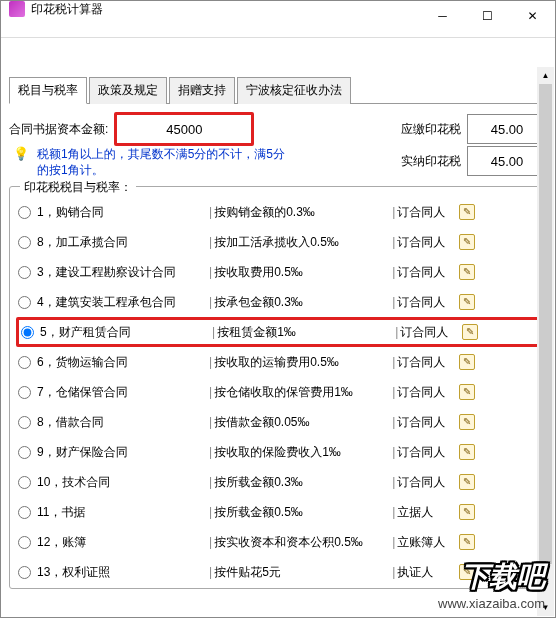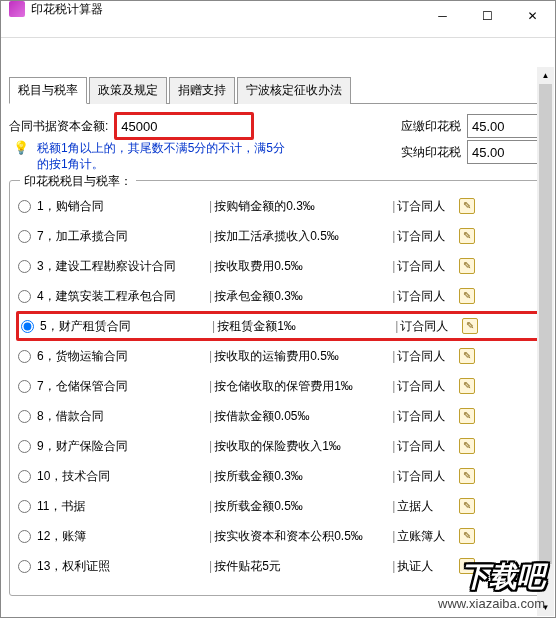--- a/index.html
+++ b/index.html
@@ -9,28 +9,28 @@
     .app-icon { width: 16px; height: 16px; background: linear-gradient(135deg, #c030c0, #e070e0); margin-right: 6px; border-radius: 2px; }
     .title { flex: 1; font-size: 12px; }
     .winbtns { display: flex; height: 30px; }
     .winbtn { width: 45px; height: 30px; display: flex; align-items: center; justify-content: center; font-family: Arial; cursor: pointer; }
     .content { padding: 6px 8px; }
     .tabs { display: flex; border-bottom: 1px solid #999; margin-bottom: 8px; margin-top: 32px; }
     .tab { padding: 4px 8px; border: 1px solid #999; border-bottom: none; margin-right: 2px; background: #f0f0f0; cursor: pointer; position: relative; top: 1px; font-size: 12px; }
     .tab.active { background: #fff; border-bottom: 1px solid #fff; }
     .amount-row { display: flex; align-items: center; margin-bottom: 0; gap: 4px; }
     .label { font-size: 12px; margin-right: 2px; white-space: nowrap; }
-    .input-box { border: 1px solid #888; height: 24px; padding: 8px 4px; font-size: 13px; background: #fff; }
+    .input-box { border: 1px solid #888; height: 24px; padding: 14px 4px; font-size: 13px; background: #fff; text-align: center; }
     .amount-input { width: 140px; border: 3px solid #e02020; border-radius: 2px; height: 28px; }
     .readonly { background: #fff; width: 80px; }
     .bulb-icon { display: inline-block; width: 16px; height: 16px; margin: 0 4px; font-size: 13px; text-align: center; }
     .hint-row { display: flex; align-items: flex-start; margin-bottom: 8px; gap: 4px; }
     .hint-text { color: #0033cc; font-size: 12px; line-height: 16px; width: 260px; }
     .readonly-row { display: flex; align-items: center; gap: 4px; }
-    .groupbox { border: 1px solid #aaa; border-radius: 3px; padding: 10px 6px 14px; position: relative; margin-top: 4px; }
+    .groupbox { border: 1px solid #aaa; border-radius: 3px; padding: 10px 6px 1px; position: relative; margin-top: 4px; }
     .groupbox-title { position: absolute; top: -8px; left: 10px; background: #fff; padding: 0 4px; font-size: 12px; }
     .item-row { display: flex; align-items: center; height: 30px; position: relative; }
     .item-row.highlighted { border: 3px solid #e02020; border-radius: 2px; }
     .radio { margin: 0 6px 0 2px; cursor: pointer; }
     .item-name { width: 170px; font-size: 12px; cursor: pointer; }
     .sep { color: #888; margin: 0 2px; }
     .item-desc { width: 176px; font-size: 12px; }
     .item-party { width: 58px; font-size: 12px; }
     .doc-icon { width: 16px; height: 16px; background: #fff6d8; border: 1px solid #c0a030; border-radius: 2px; margin-left: 4px; cursor: pointer; position: relative; font-size: 10px; text-align: center; line-height: 14px; color: #806010; }
     .doc-icon::before { content: "✎"; }
@@ -89,21 +89,21 @@
             <input type="radio" name="tax" class="radio" style="">
             <span class="item-name">1，购销合同</span>
             <span class="sep">|</span>
             <span class="item-desc">按购销金额的0.3‰</span>
             <span class="sep">|</span>
             <span class="item-party">订合同人</span>
             <span class="doc-icon"></span>
           </div>
           <div class="item-row">
             <input type="radio" name="tax" class="radio" style="">
-            <span class="item-name">7，加工承揽合同</span>
+            <span class="item-name">8，加工承揽合同</span>
             <span class="sep">|</span>
             <span class="item-desc">按加工活承揽收入0.5‰</span>
             <span class="sep">|</span>
             <span class="item-party">订合同人</span>
             <span class="doc-icon"></span>
           </div>
           <div class="item-row">
             <input type="radio" name="tax" class="radio" style="">
             <span class="item-name">3，建设工程勘察设计合同</span>
             <span class="sep">|</span>

